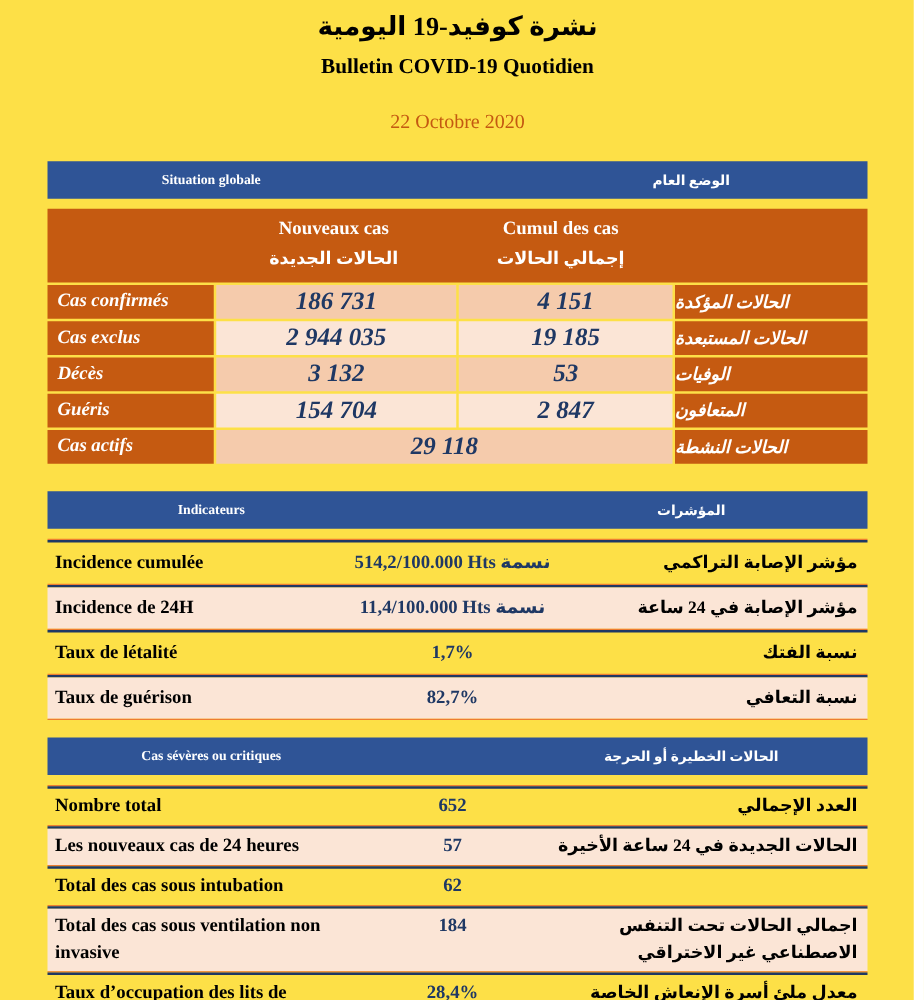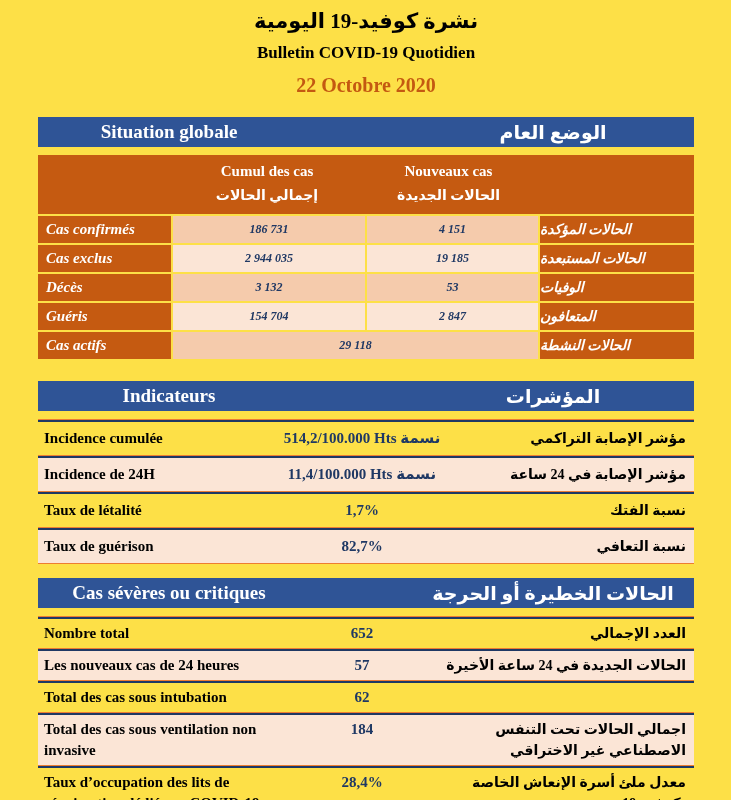--- a/index.html
+++ b/index.html
@@ -6,46 +6,46 @@
   body {
     width:739px; height:800px; overflow:hidden;
     font-family:"Liberation Serif", "DejaVu Sans", serif;
   }
   .page { width:731px; height:800px; box-sizing:border-box; padding:8px 37px 0 38px; background:#fde047; }
 
   
   .titles { text-align:center; }
   .title-ar { font-size:21px; font-weight:bold; color:#000; direction:rtl; line-height:27px; }
   .title-fr { font-size:17px; font-weight:bold; color:#000; margin-top:7px; line-height:22px; }
-  .bulletin-date { font-size:20px; font-weight:bold; color:#C45911; margin-top:11px; line-height:21px; margin-bottom:21px; }
+  .bulletin-date { font-size:16px; font-weight:normal; color:#C45911; margin-top:23px; line-height:21px; margin-bottom:21px; }
 
   
   .bluebar {
     height:30px; background:#2F5496; color:#fff;
-    display:flex; align-items:center; font-weight:bold; font-size:19px;
+    display:flex; align-items:center; font-weight:bold; font-size:11px;
   }
   .bluebar .fr-box { width:262px; text-align:center; }
   .bluebar .ar-box { width:282px; text-align:center; margin-left:auto; direction:rtl; }
 
   
   .gtable { margin-top:8px; }
   .gheader {
     display:grid; grid-template-columns:133px 192px 171px 1fr;
     background:#C55A11; color:#fff; font-weight:bold; padding:7px 0 9px 0;
   }
   .gheader .hcell { text-align:center; }
   .gheader .h-fr { font-size:15px; line-height:19px; }
   .gheader .h-ar { font-size:14px; line-height:18px; margin-top:6px; direction:rtl; }
   .grow {
     display:grid; grid-template-columns:133px 192px 171px 1fr;
     gap:2px; margin-top:2px; height:27px;font-style:italic;
   }
   .cell-lbl { background:#C55A11; color:#fff; font-weight:bold; font-size:15px;
               display:flex; align-items:center; padding-left:8px; }
-  .cell-num { color:#1F3864; font-weight:bold; font-size:12px;
+  .cell-num { color:#1F3864; font-weight:bold; font-size:20px;
               display:flex; align-items:center; justify-content:center; }
   .band-a { background:#F5CBAC; }
   .band-b { background:#FBE5D6; }
   .cell-ar { background:#C55A11; color:#fff; font-weight:bold; font-size:14px;
              display:flex; align-items:center; justify-content:flex-end;
              padding-right:10px; direction:rtl; }
   .span2 { grid-column:2 / 4; }
 
   
   .itable { margin-top:8px; }
@@ -77,26 +77,26 @@
 
   <div class="bluebar">
     <div class="fr-box">Situation globale</div>
     <div class="ar-box">الوضع العام</div>
   </div>
 
   <div class="gtable">
     <div class="gheader">
       <div class="hcell"></div>
       <div class="hcell">
+        <div class="h-fr">Nouveaux cas</div>
+        <div class="h-ar">الحالات الجديدة</div>
+      </div>
+      <div class="hcell">
         <div class="h-fr">Cumul des cas</div>
         <div class="h-ar">إجمالي الحالات</div>
-      </div>
-      <div class="hcell">
-        <div class="h-fr">Nouveaux cas</div>
-        <div class="h-ar">الحالات الجديدة</div>
       </div>
       <div class="hcell"></div>
     </div>
 
     <div class="grow">
       <div class="cell-lbl">Cas confirmés</div>
       <div class="cell-num band-a">186 731</div>
       <div class="cell-num band-a">4 151</div>
       <div class="cell-ar">الحالات المؤكدة</div>
     </div>

